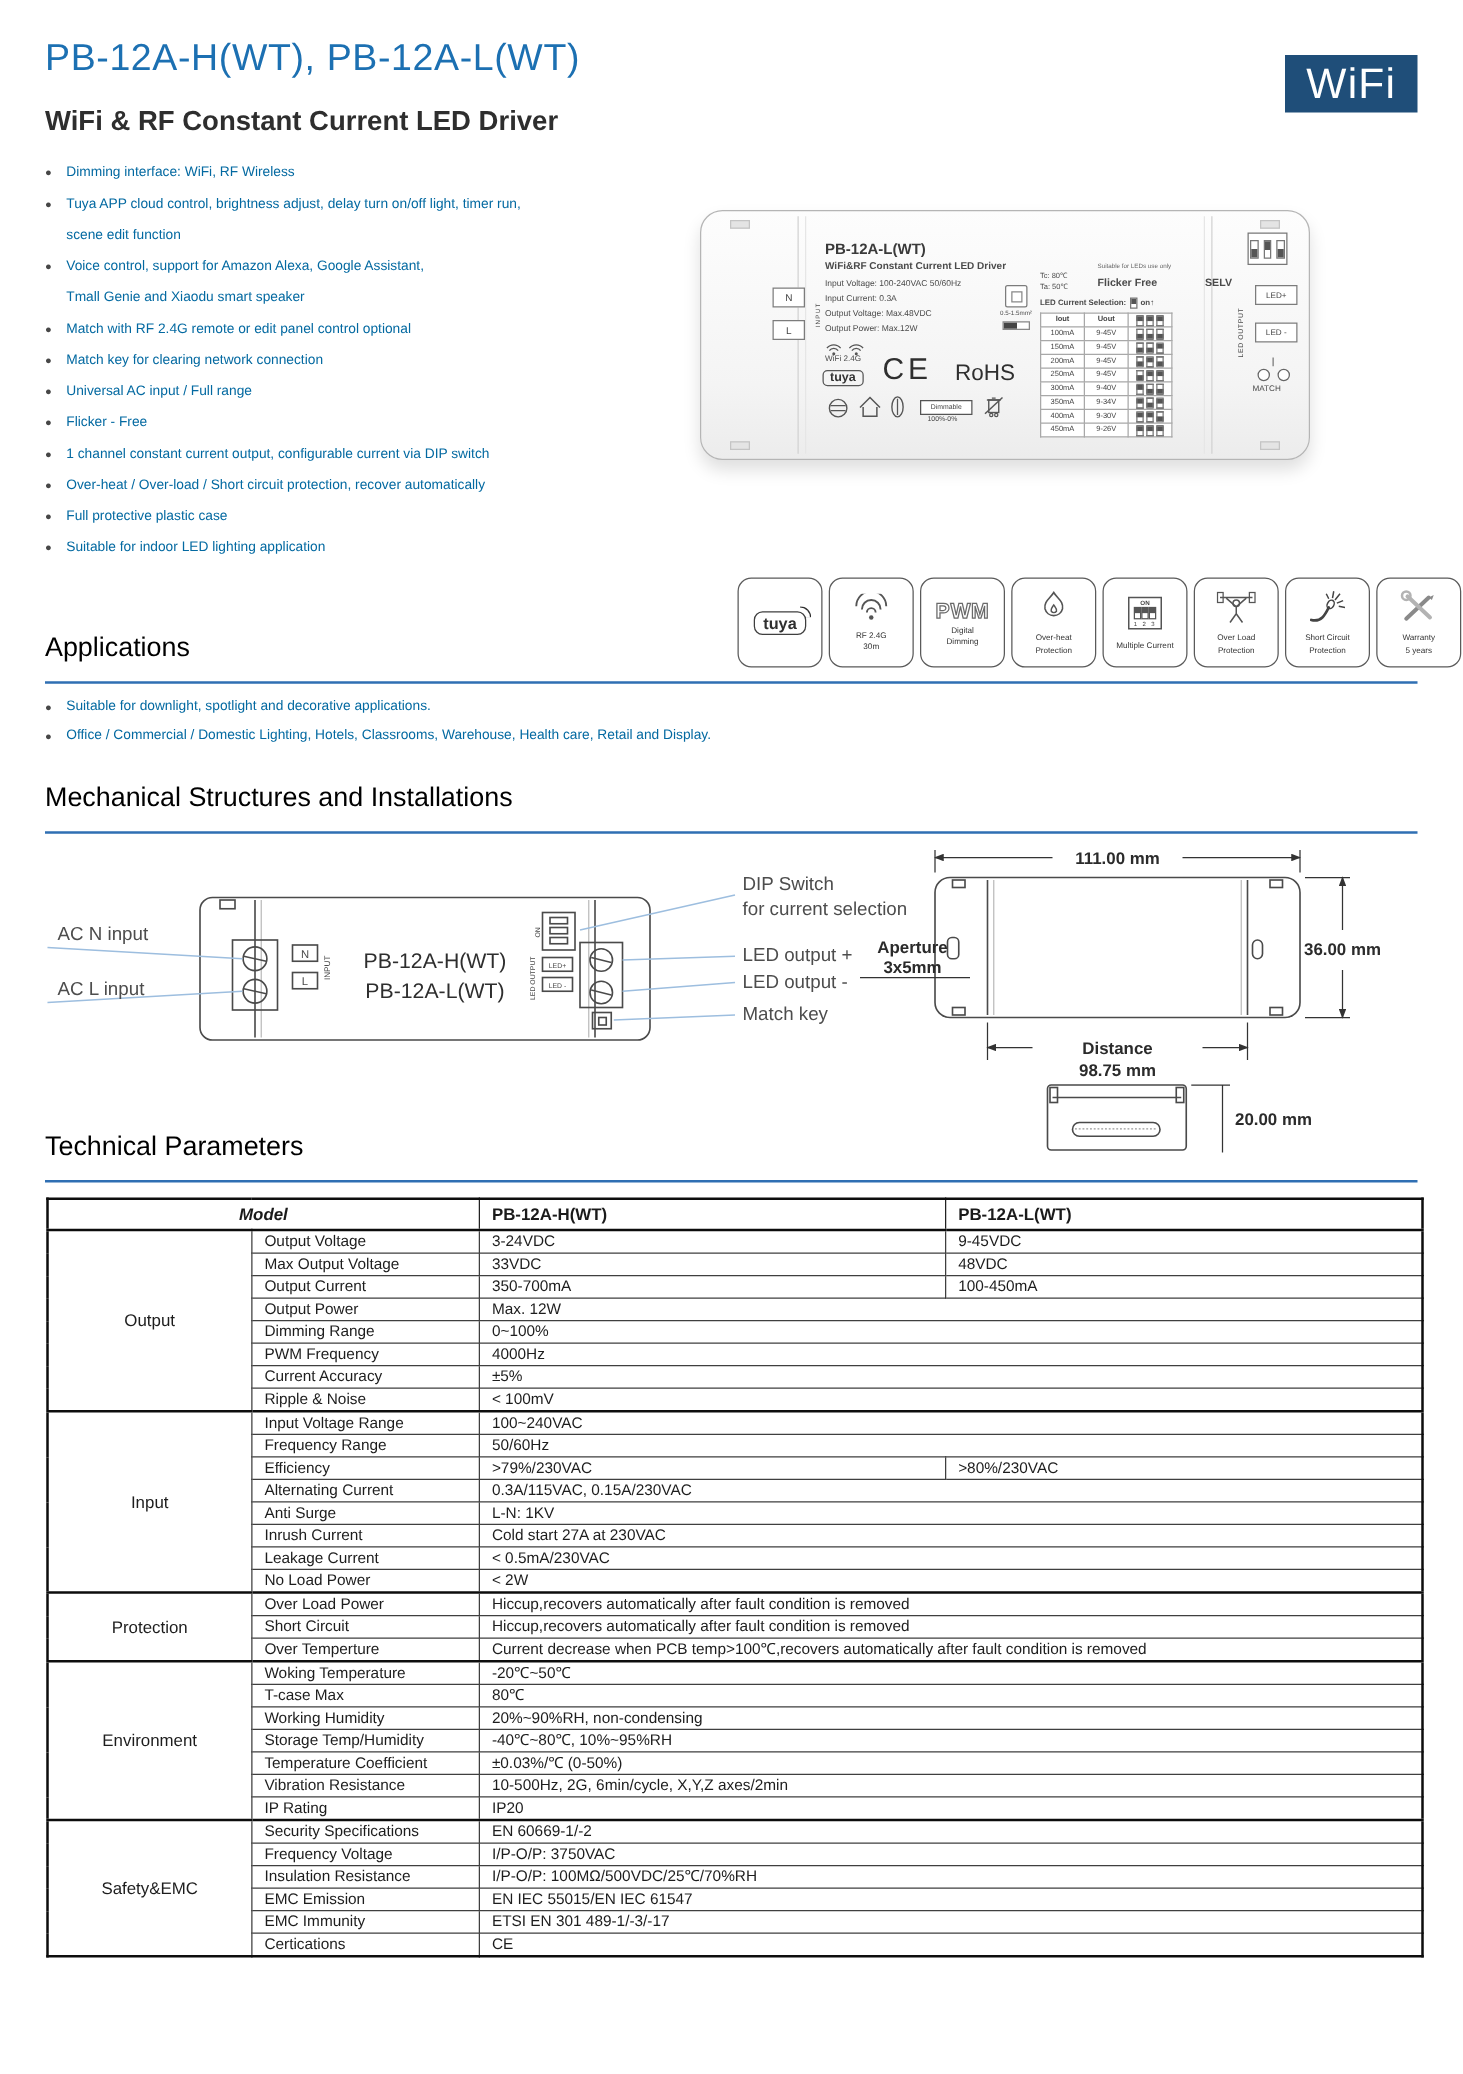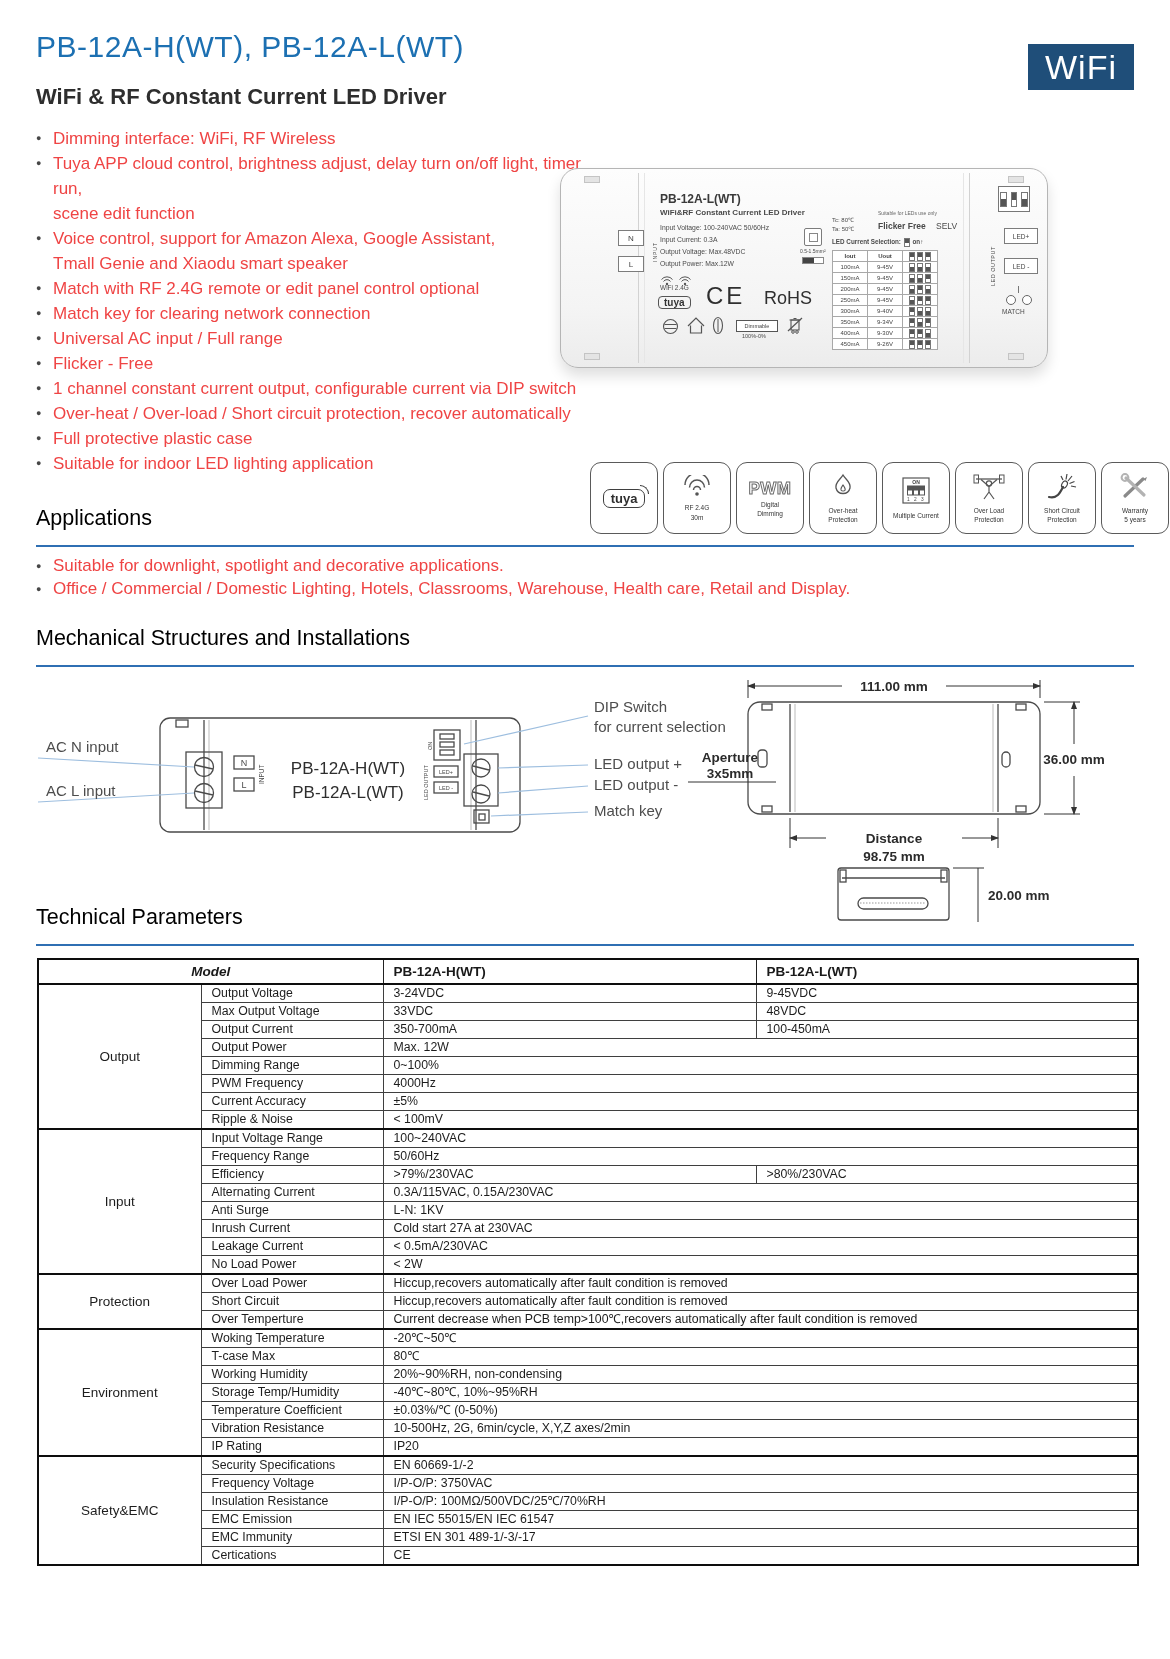--- a/index.html
+++ b/index.html
@@ -8,21 +8,21 @@
   .abs{position:absolute;}
 
   
   .title{left:36px;top:30px;font-size:30px;font-weight:500;color:#1c70b2;letter-spacing:.5px;}
   .subtitle{left:36px;top:84px;font-size:22px;font-weight:600;color:#2e2e2e;}
   .wifi-badge{left:1028px;top:44px;width:106px;height:46px;background:#1f4e79;color:#fff;
     display:flex;align-items:center;justify-content:center;font-size:34px;font-weight:500;letter-spacing:1px;}
 
   
   .blist{list-style:none;margin:0;padding:0;}
-  .blist li{position:relative;padding-left:17px;font-size:17px;line-height:25px;color:#ef4444;white-space:pre-line;}
+  .blist li{position:relative;padding-left:17px;font-size:11px;line-height:25px;color:#0369a1;white-space:pre-line;}
   .blist li::before{content:"\25CF";position:absolute;left:0;top:0;font-size:9px;line-height:25px;color:#474747;}
   .features{left:36px;top:126px;width:560px;}
   .apps{left:36px;top:554px;width:1100px;}
   .apps li{line-height:23px;}
 
   
   .sec-h{font-size:21.5px;font-weight:500;color:#000000;}
   .rule{height:2px;background:#2f6fb3;width:1098px;left:36px;}
 
   
@@ -118,21 +118,21 @@
   <div class="dbox" style="left:244px;top:60px;width:16px;height:16px;border-radius:2px;">
     <div style="width:7px;height:7px;border:1px solid #888;"></div>
   </div>
   <div class="dtext" style="left:240px;top:80px;font-size:5px;">0.5-1.5mm²</div>
   <div style="position:absolute;left:242px;top:89px;width:20px;height:5px;background:linear-gradient(90deg,#444 0 55%,#fff 55%);border:1px solid #888;"></div>
 
   <div class="dtext" style="left:272px;top:48px;font-size:6px;">Tc: 80℃</div>
   <div class="dtext" style="left:272px;top:57px;font-size:6px;">Ta: 50℃</div>
   <div class="dtext" style="left:318px;top:42px;font-size:5px;color:#666;">Suitable for LEDs use only</div>
   <div class="dtext" style="left:318px;top:53px;font-size:8.5px;font-weight:700;text-align:right;">Flicker Free</div>
-  <div class="dtext" style="left:376px;top:53px;font-size:8.5px;font-weight:400;">SELV</div>
+  <div class="dtext" style="left:404px;top:53px;font-size:8.5px;font-weight:700;">SELV</div>
 
   <div class="dtext" style="left:272px;top:70px;font-size:6.3px;font-weight:600;">
     <span>LED Current Selection:</span>
     <span class="dip on"></span>
     <span>on↑</span>
   </div>
   <table class="ctab" style="position:absolute;left:272px;top:82px;">
     <tbody>
         <tr>
           <td style="font-weight: 700;">Iout</td>

